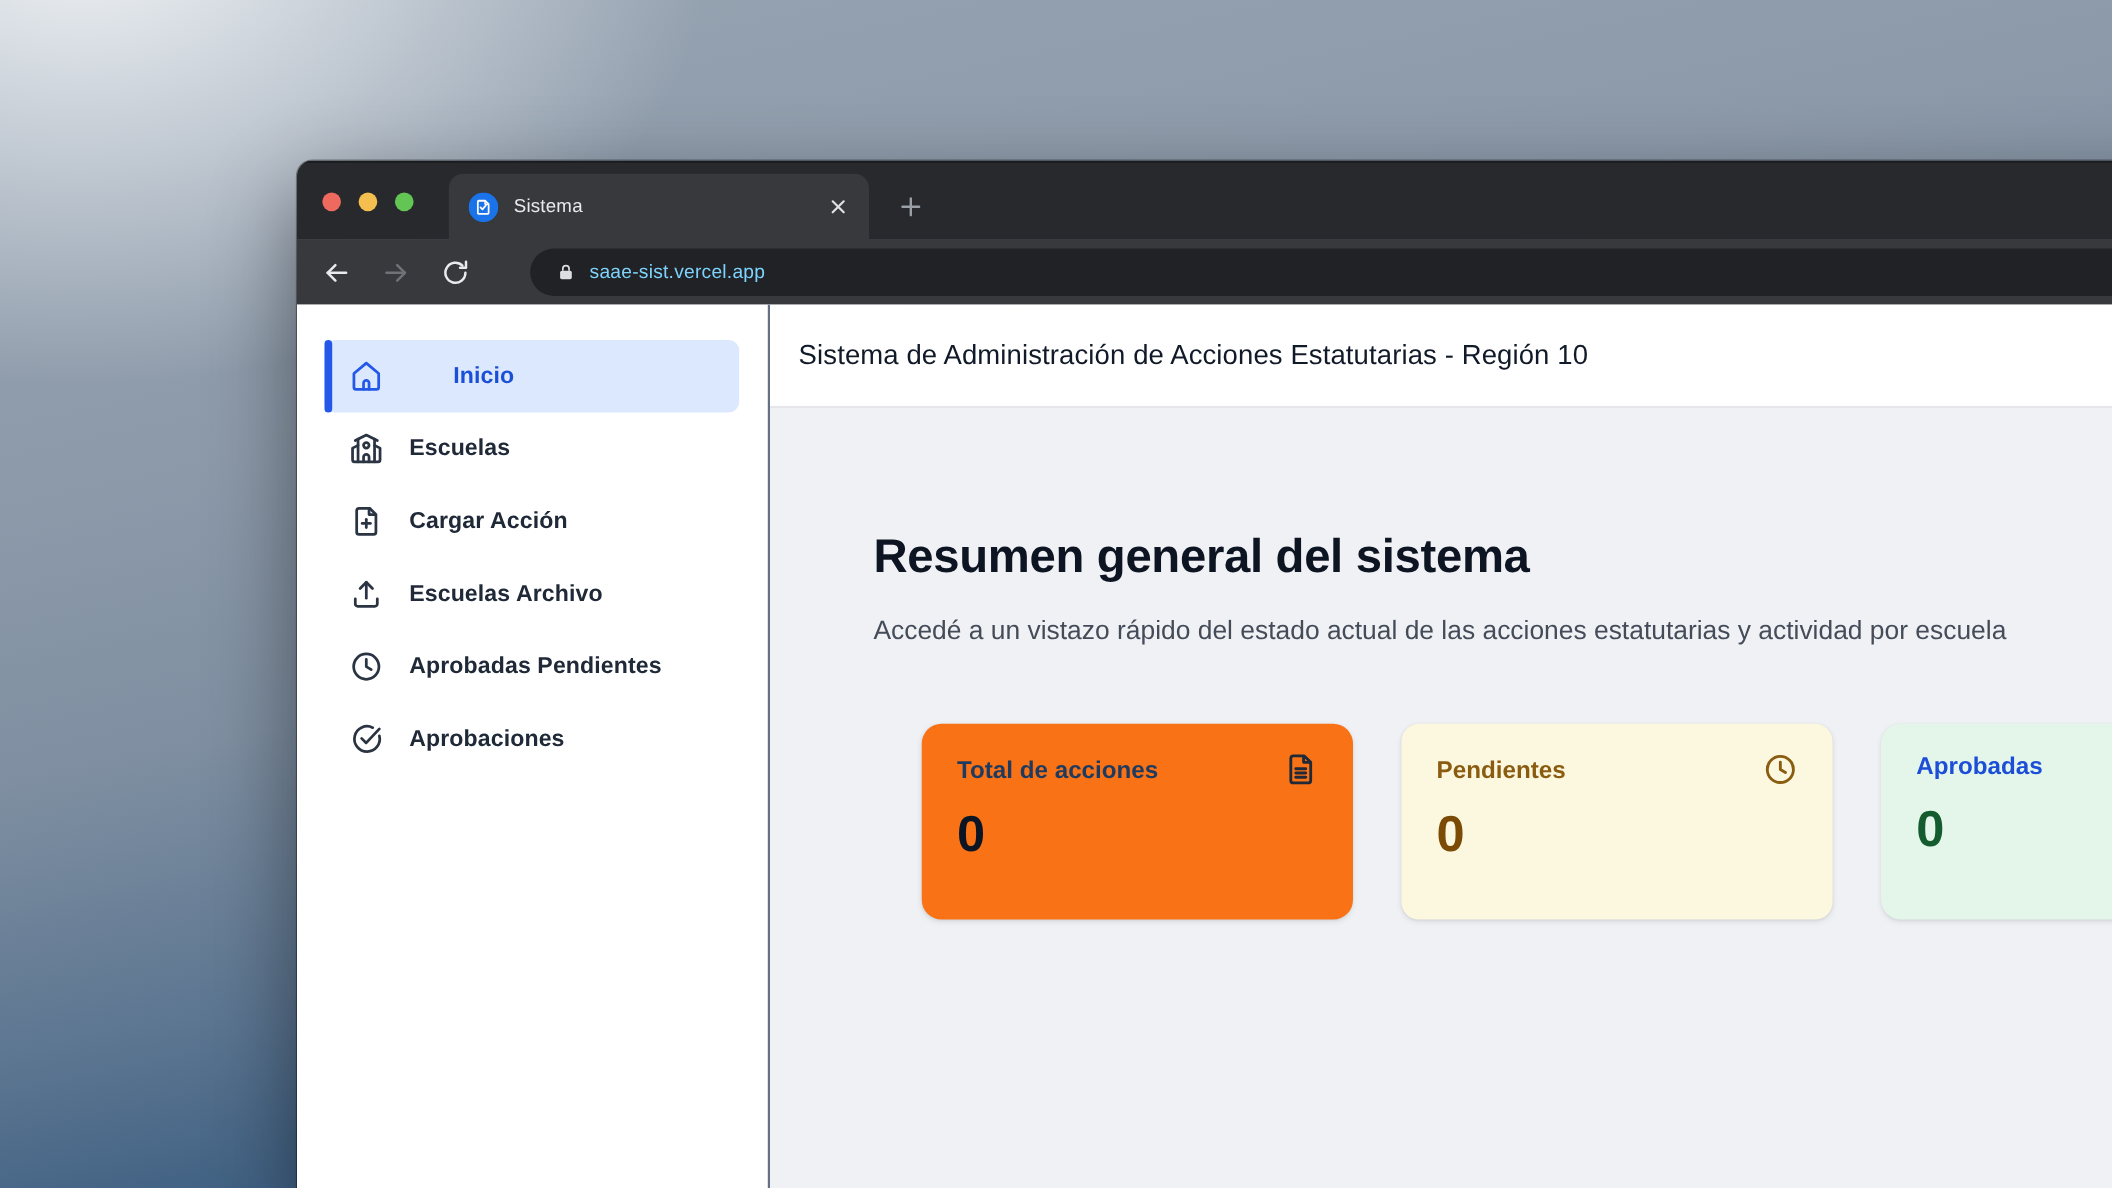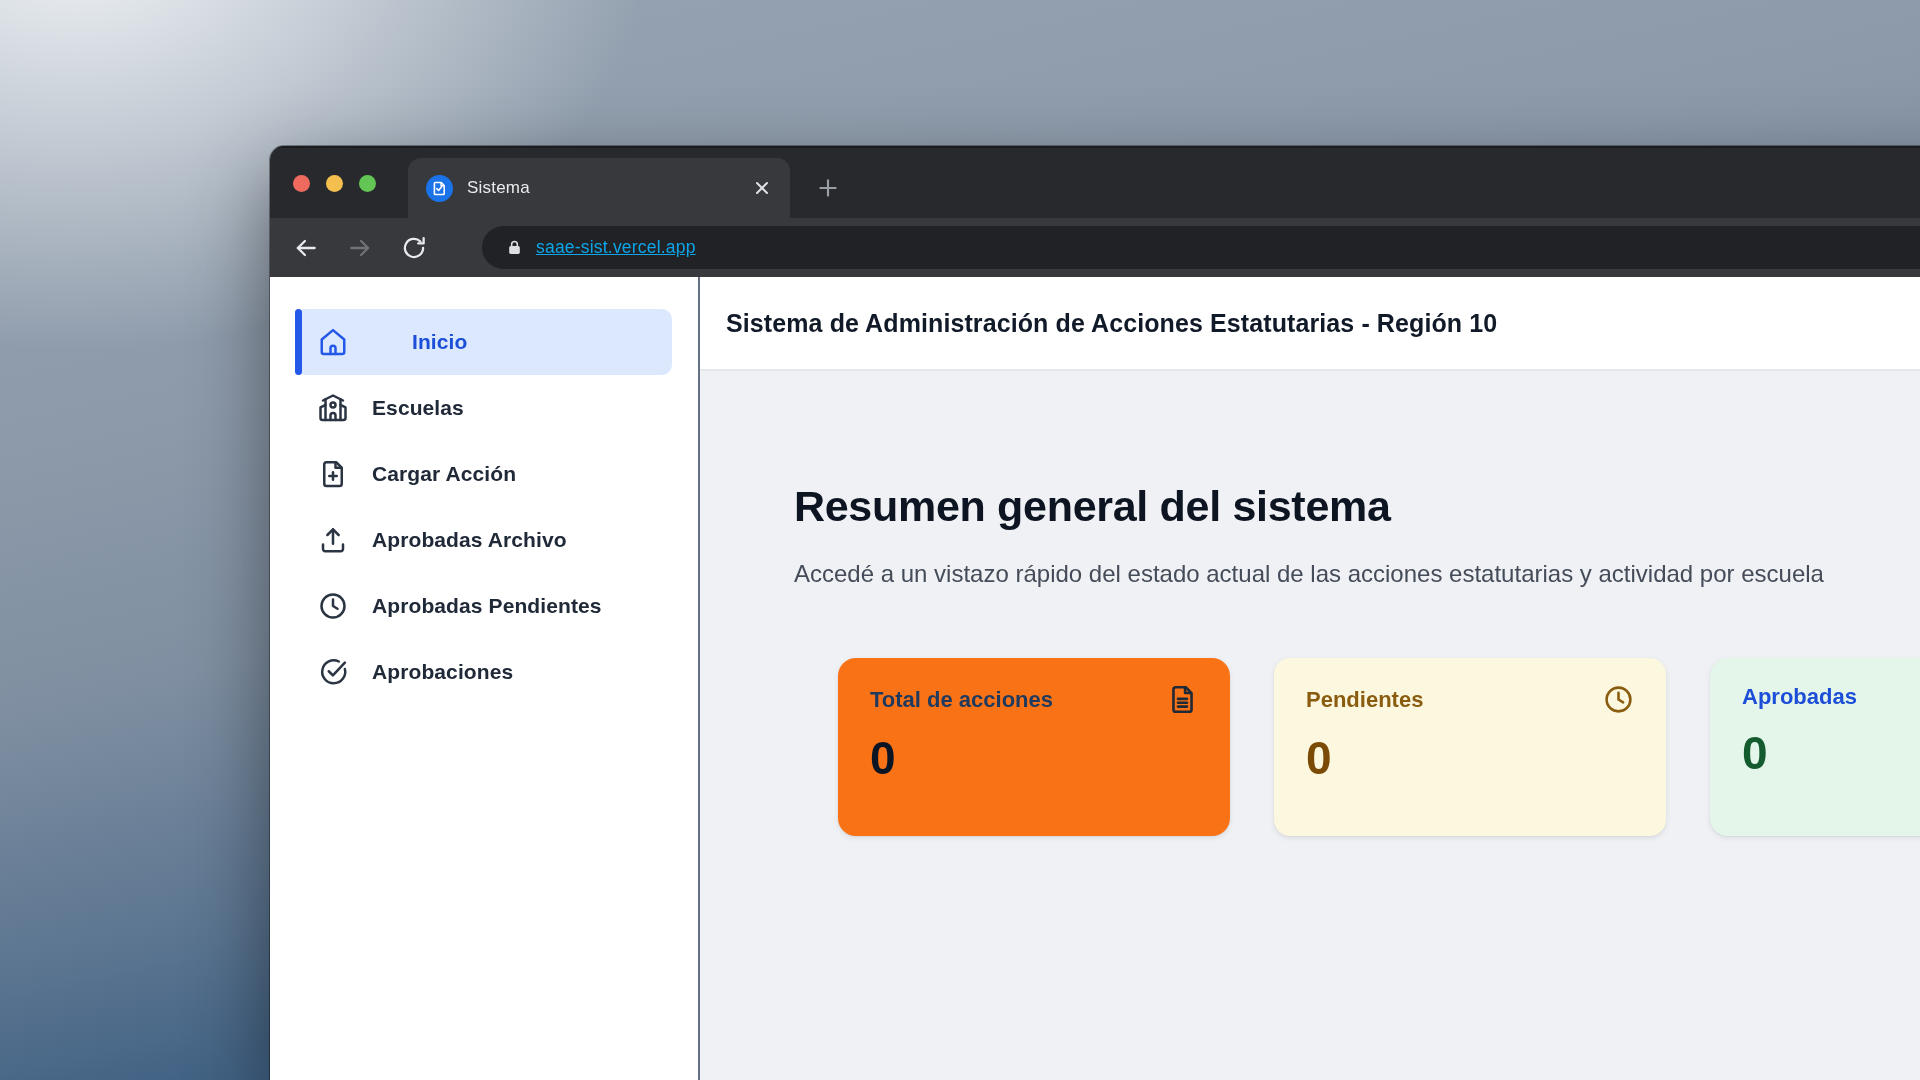--- a/index.html
+++ b/index.html
@@ -40,21 +40,21 @@
     height:59px; background:#37393d; display:flex; align-items:center;
     padding-left:23px; padding-right:0; flex:none; gap:28px;
   }
   .navbtn { width:26px; height:26px; color:#e8eaed; flex:none; }
   .navbtn.disabled { color:#6f7377; }
   .urlbar {
     margin-left:27px; flex:1; height:43px; border-radius:22px; background:#202225;
     display:flex; align-items:center; padding-left:24px; gap:13px; min-width:0;
   }
   .lock { width:17px; height:17px; color:#dcdee1; flex:none; }
-  .url-text { color:#0ea5e9; font-size:17.5px; letter-spacing:.2px; white-space:nowrap;text-decoration:underline; }
+  .url-text { color:#7dd3fc; font-size:17.5px; letter-spacing:.2px; white-space:nowrap; }
 
   
   .page { flex:1; display:flex; min-height:0; background:#fff; }
 
   .sidebar { width:430px; flex:none; background:#fff; border-right:2px solid #667084; display:flex; flex-direction:column; }
   .logo-section { height:220px; flex:none; border-bottom:1px solid #e6e8eb; display:flex; flex-direction:column; align-items:center; padding-top:60px; }
   .logo-inner { width:216px; }
   .logo-row { display:flex; align-items:center; gap:10px; }
   .logo-mark { width:64px; height:64px; flex:none; }
   .logo-acronym { font-size:46px; font-weight:800; color:#1d3a5f; letter-spacing:.5px; }
@@ -73,21 +73,21 @@
     background:#2458e8; border-radius:6px;
   }
   .nav-item.active .nav-icon { color:#2458e8; }
   .nav-item.active .nav-label { color:#1b4fd8; }
 
   .main { flex:1; display:flex; flex-direction:column; min-width:0; }
   .main-header {
     height:94px; flex:none; background:#fff; border-bottom:2px solid #e4e6ea;
     display:flex; align-items:center; padding-left:26px;
   }
-  .main-header h2 { font-size:25px; font-weight:700; color:#111a28; letter-spacing:.1px; white-space:nowrap; }
+  .main-header h2 { font-size:25px; font-weight:400; color:#111a28; letter-spacing:.1px; white-space:nowrap; }
 
   .content { flex:1; background:#f0f1f4; padding:112px 0 0 94px; overflow:hidden; }
   .content h1 { font-size:43px; font-weight:800; color:#0e1522; letter-spacing:-.3px; line-height:1.1; }
   .content .lede { margin-top:30px; font-size:24px; color:#444c59; white-space:nowrap; }
 
   .cards { margin-top:70px; display:flex; gap:44px; }
   .card {
     width:392px; height:178px; flex:none; border-radius:18px; padding:26px 32px;
     box-shadow:0 1px 2px rgba(16,24,40,.06), 0 2px 6px rgba(16,24,40,.08);
   }
@@ -215,21 +215,21 @@
           <span class="nav-label">Cargar Acción</span>
         </div>
         <div class="nav-item">
           <span class="nav-icon">
             <svg viewBox="0 0 24 24" fill="none" stroke="currentColor" stroke-width="2" stroke-linecap="round" stroke-linejoin="round">
                 <path d="M20 15.5v3.7a1.8 1.8 0 0 1-1.8 1.8H5.8A1.8 1.8 0 0 1 4 19.2v-3.7"></path>
                 <path d="m7.5 8 4.5-4.5L16.5 8"></path>
                 <path d="M12 3.5V15"></path>
               </svg>
           </span>
-          <span class="nav-label">Aprobadas Archivo</span>
+          <span class="nav-label">Escuelas Archivo</span>
         </div>
         <div class="nav-item">
           <span class="nav-icon">
             <svg viewBox="0 0 24 24" fill="none" stroke="currentColor" stroke-width="2" stroke-linecap="round" stroke-linejoin="round">
                 <circle cx="12" cy="12" r="9.2"></circle>
                 <path d="M12 6.8V12l3.6 2.2"></path>
               </svg>
           </span>
           <span class="nav-label">Aprobadas Pendientes</span>
         </div>

